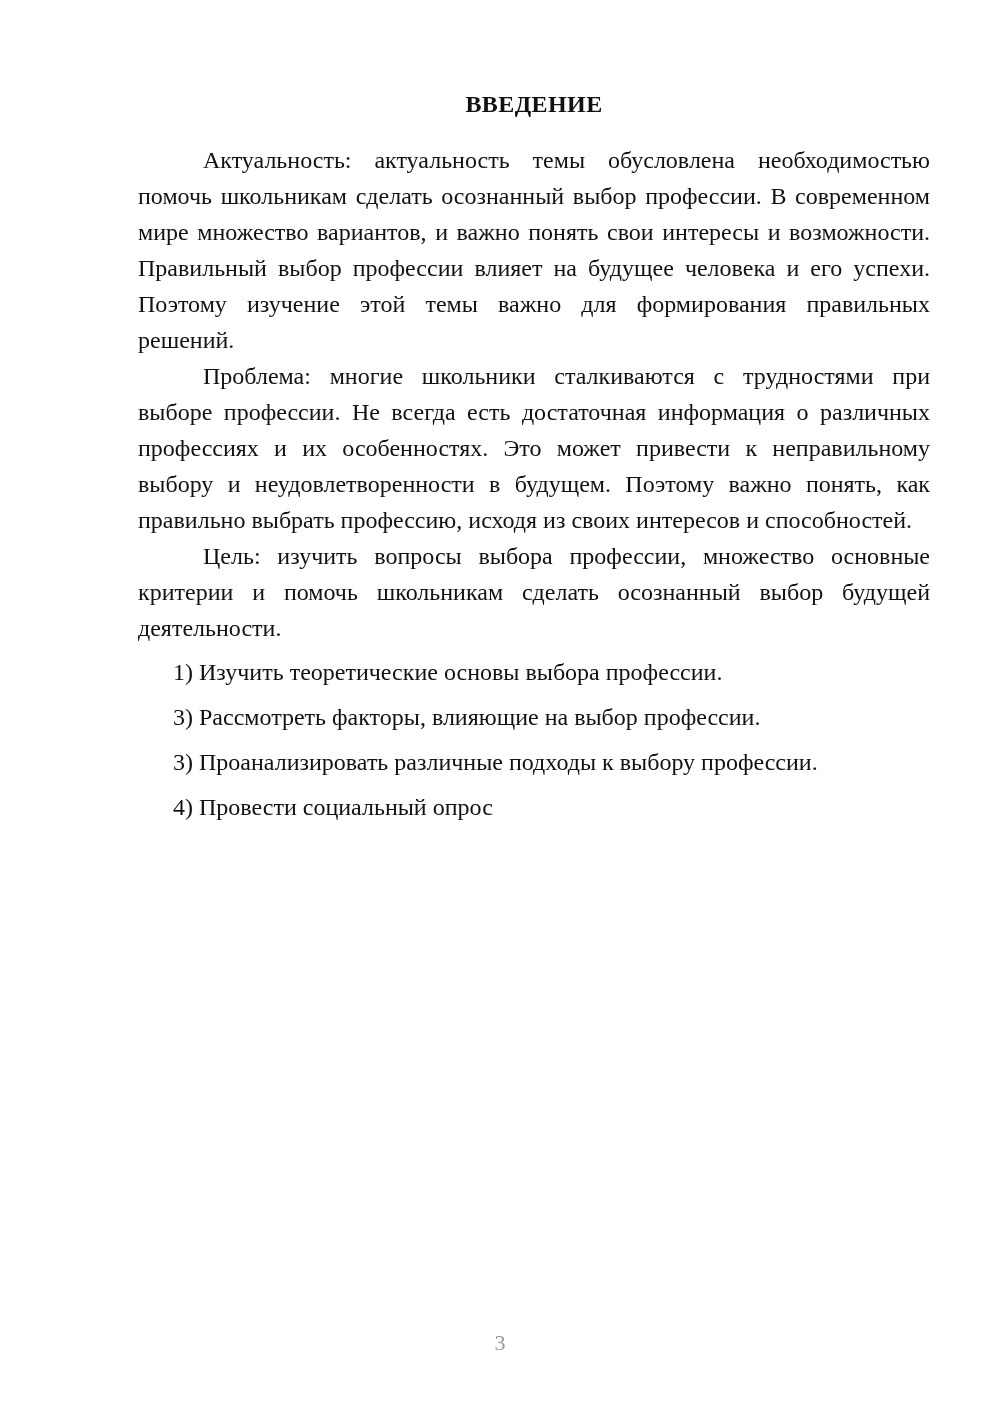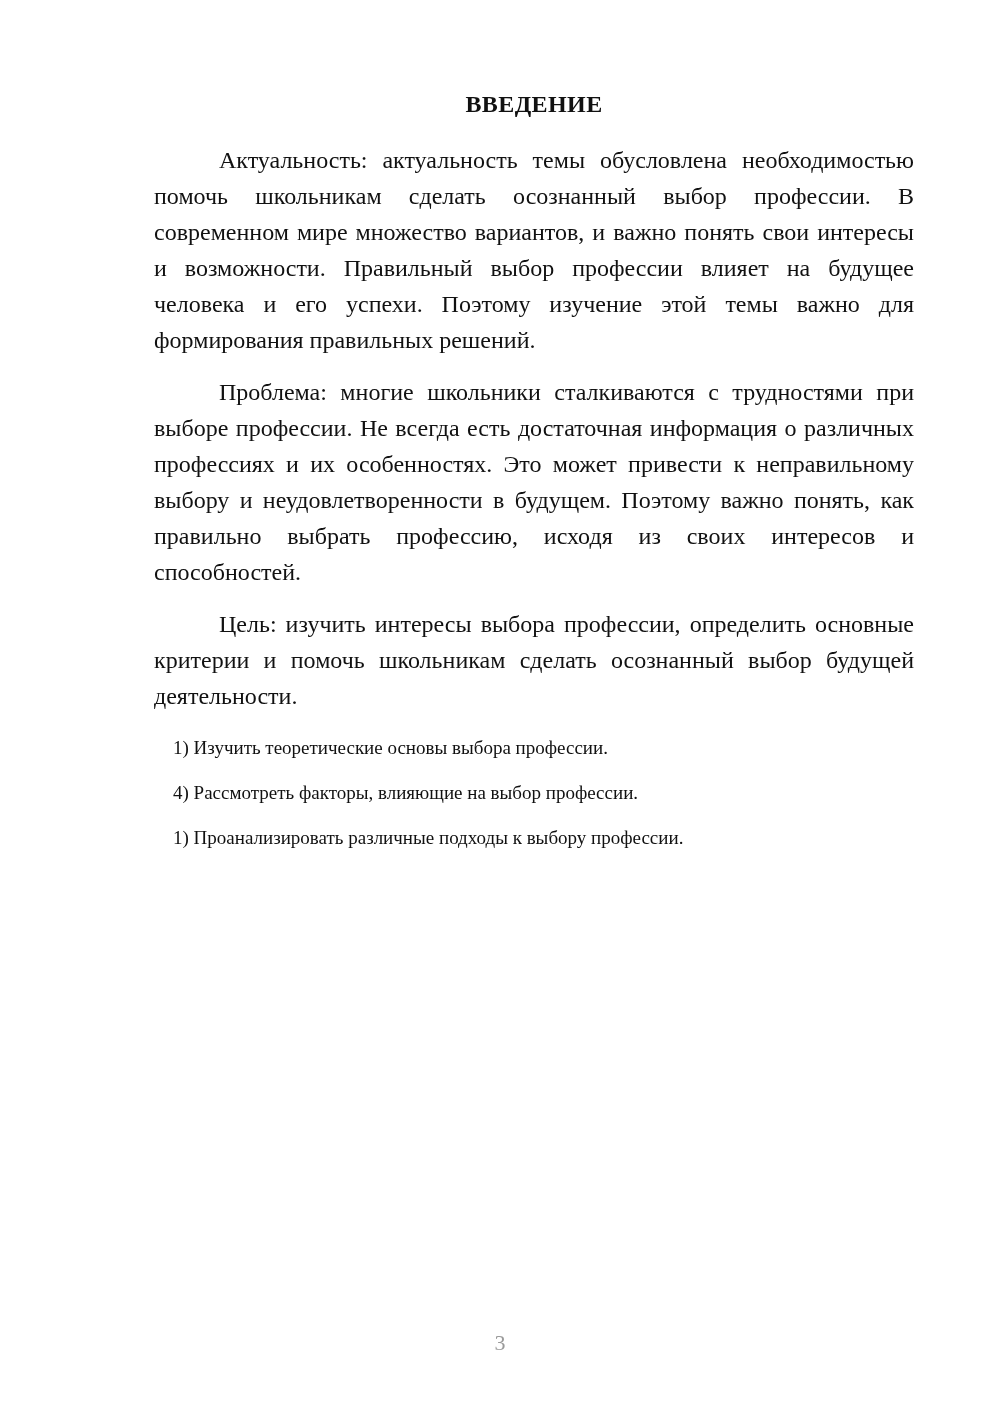--- a/index.html
+++ b/index.html
@@ -38,30 +38,30 @@
     letter-spacing: 0.4px;
     line-height: 36px;
     margin: 0 0 20px 0;
   }
   .para {
     font-size: 24px;
     line-height: 36px;
     text-align: justify;
     text-justify: inter-word;
     text-indent: 65px;
-    margin: 16px;
+    margin: 0;
     hyphens: none;
   }
   .task-list {
     list-style: none;
     margin: 8px 0 8px 0;
     padding: 0;
   }
   .task-item {
-    font-size: 19px;
+    font-size: 24px;
     line-height: 36px;
     text-align: left;
     padding-left: 35px;
     margin-bottom: 9px;
   }
   .page-number {
     position: absolute;
     left: 0;
     top: 1330px;
     width: 1000px;
@@ -76,27 +76,28 @@
 
 <div class="page">
   <div class="content">
 
     <h1 class="doc-title">ВВЕДЕНИЕ</h1>
 
     <p class="para">Актуальность: актуальность темы обусловлена необходимостью помочь школьникам сделать осознанный выбор профессии. В современном мире множество вариантов, и важно понять свои интересы и возможности. Правильный выбор профессии влияет на будущее человека и его успехи. Поэтому изучение этой темы важно для формирования правильных решений.</p>
 
     <p class="para">Проблема: многие школьники сталкиваются с трудностями при выборе профессии. Не всегда есть достаточная информация о различных профессиях и их особенностях. Это может привести к неправильному выбору и неудовлетворенности в будущем. Поэтому важно понять, как правильно выбрать профессию, исходя из своих интересов и способностей.</p>
 
-    <p class="para">Цель: изучить интересы выбора профессии, определить основные критерии и помочь школьникам сделать осознанный выбор будущей деятельности.</p>
+    <p class="para">Цель: изучить вопросы выбора профессии, множество основные критерии и помочь школьникам сделать осознанный выбор будущей деятельности.</p>
 
 
     <ul class="task-list">
       <li class="task-item">1) Изучить теоретические основы выбора профессии.</li>
-      <li class="task-item">4) Рассмотреть факторы, влияющие на выбор профессии.</li>
-      <li class="task-item">1) Проанализировать различные подходы к выбору профессии.</li>
+      <li class="task-item">3) Рассмотреть факторы, влияющие на выбор профессии.</li>
+      <li class="task-item">3) Проанализировать различные подходы к выбору профессии.</li>
+      <li class="task-item">4) Провести социальный опрос</li>
     </ul>
 
 
 
 
 
   </div>
 
   <div class="page-number">3</div>
 </div>

